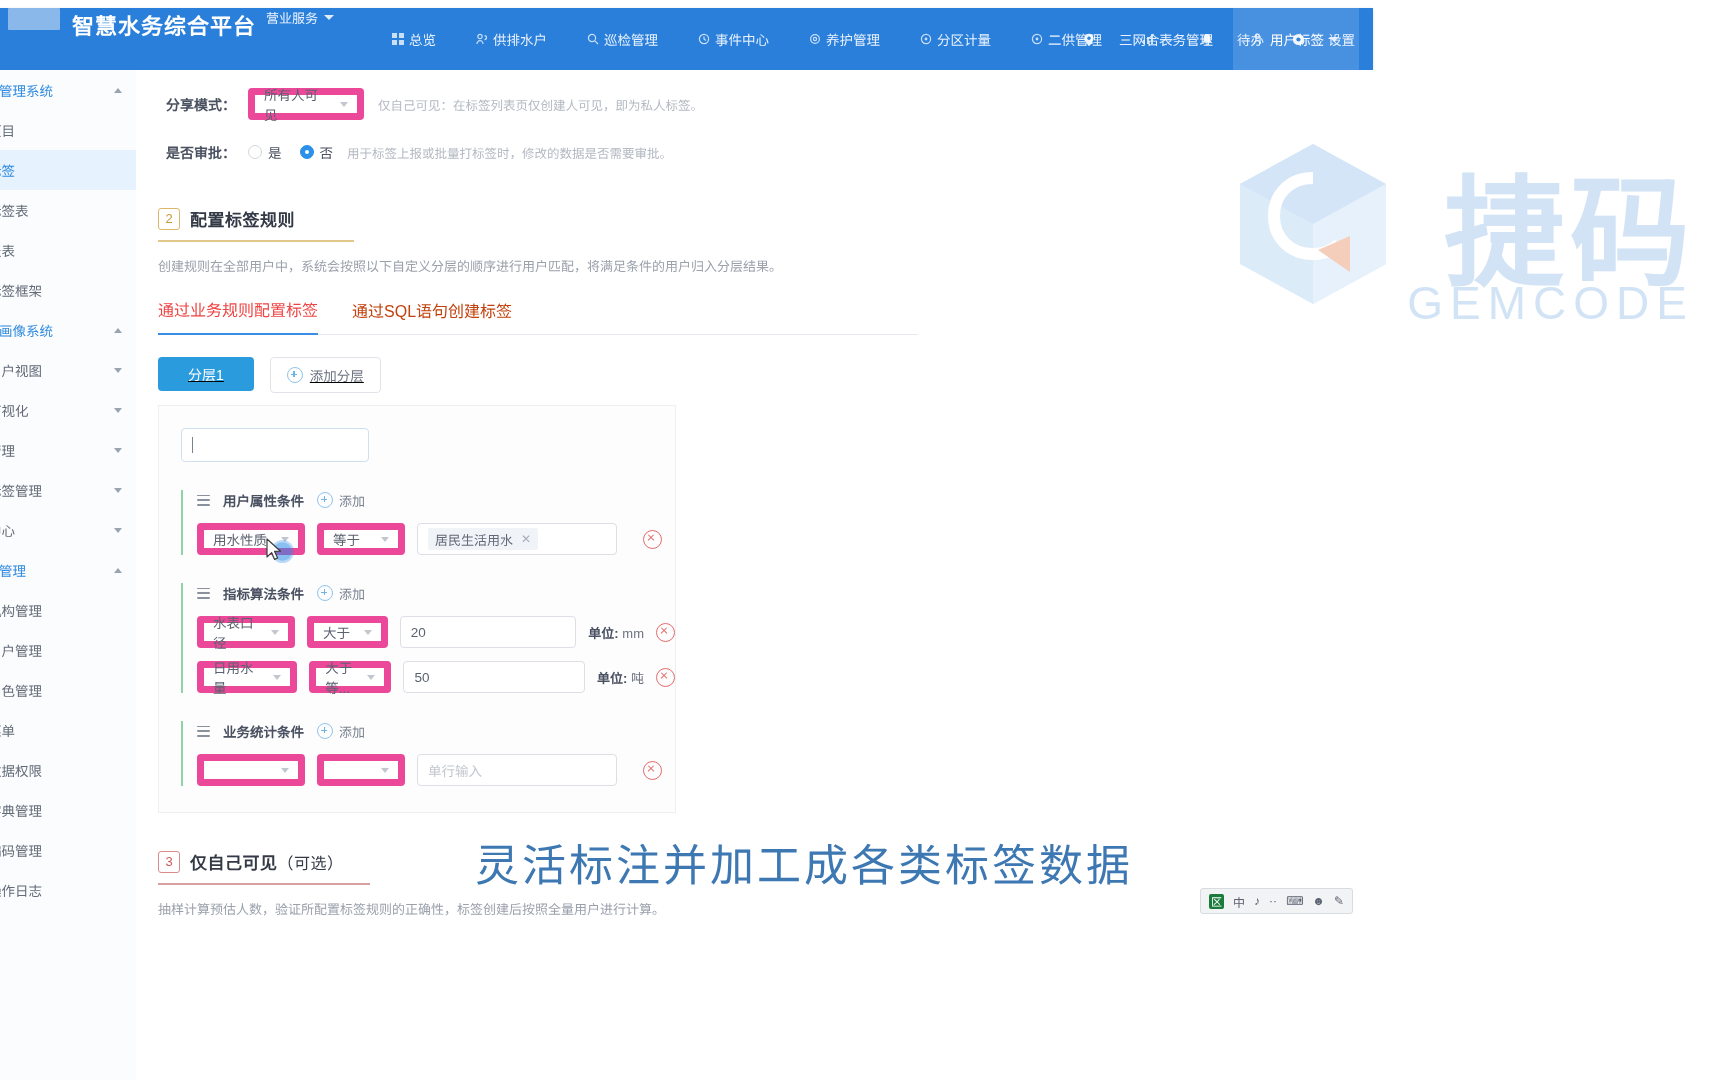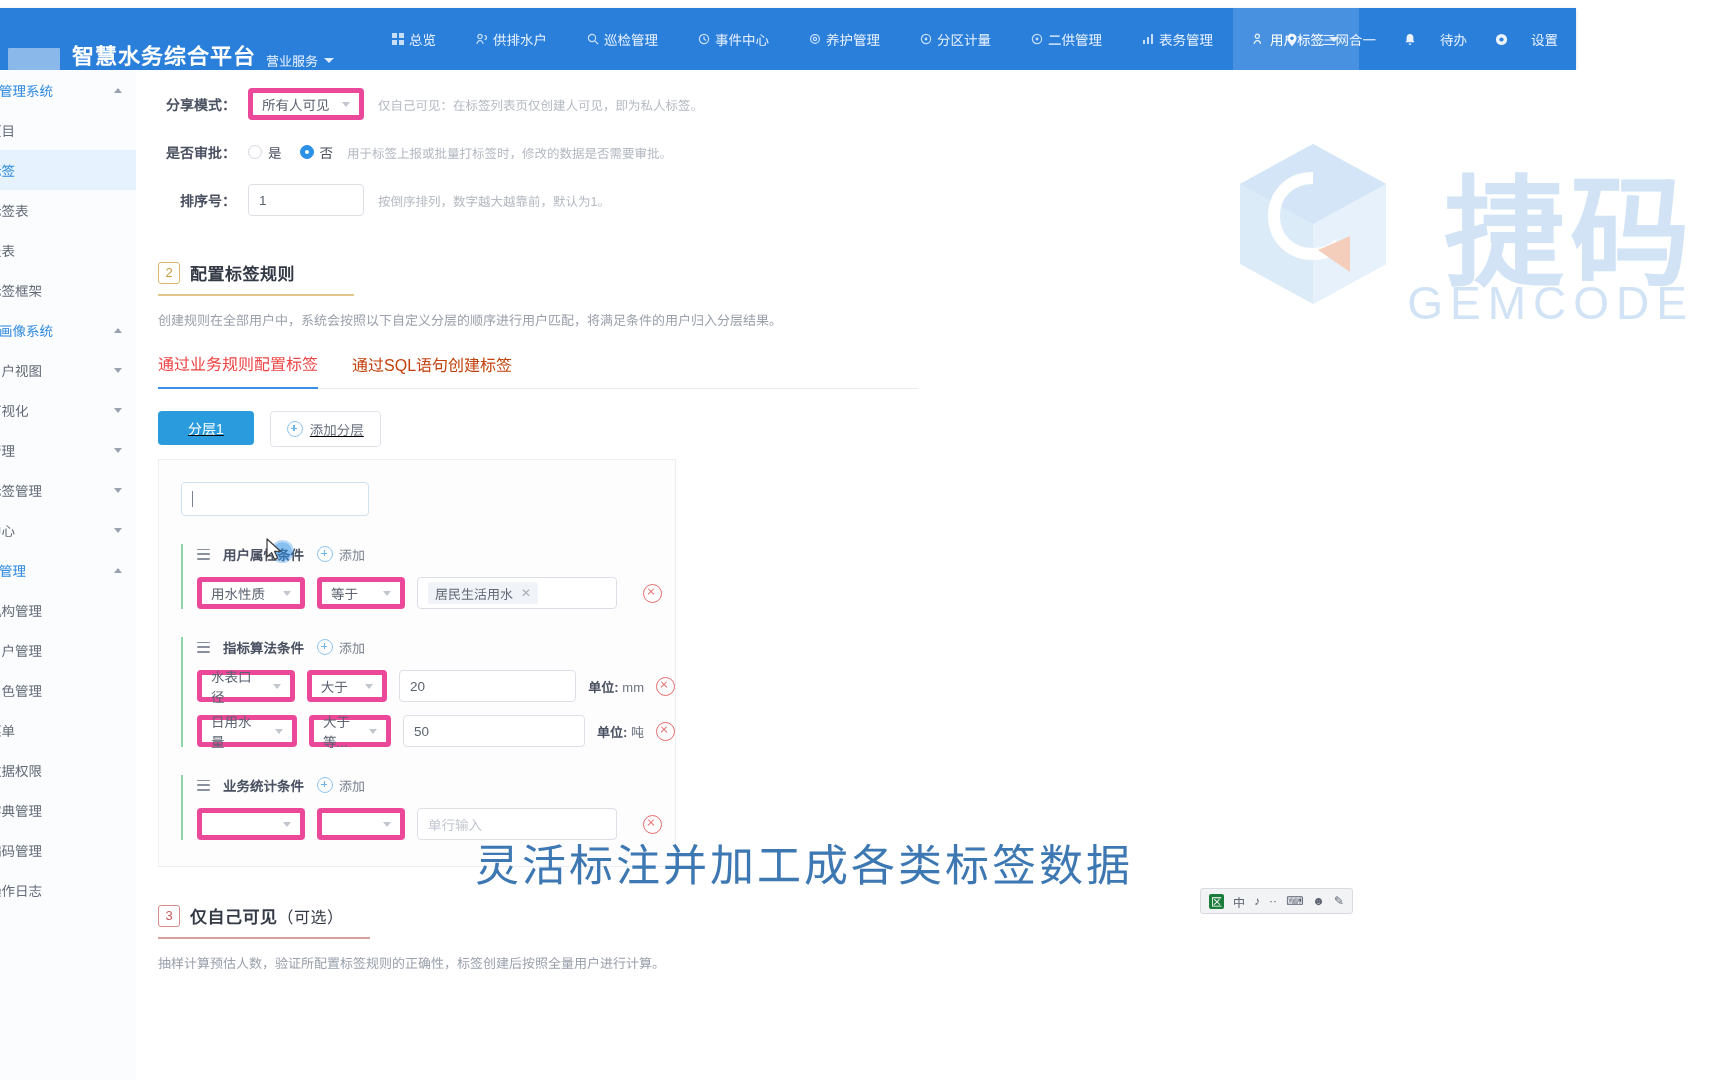--- a/index.html
+++ b/index.html
@@ -8,23 +8,23 @@
     background:#ffffff;
     font-family:"Liberation Sans","DejaVu Sans",sans-serif;
     overflow:hidden;
     position:relative;
   }
   
   #frame{position:absolute;inset:0;background:#ffffff;overflow:hidden;}
 
   
   .topnav{
-    position:absolute;left:0;top:8px;width:1576px;height:62px;
+    position:absolute;left:0;top:8px;width:1373px;height:62px;
     background:#2a7fdb;
-    display:flex;align-items:flex-end;
+    display:flex;align-items:flex-start;
     box-shadow:0 1px 3px rgba(0,0,0,.15);
   }
   .nav-logo{
     width:52px;height:22px;background:rgba(255,255,255,.45);
     margin-left:8px;border-radius:1px;flex:none;
   }
   .brand{
     color:#fff;font-size:22px;font-weight:bold;letter-spacing:1px;
     margin-left:12px;white-space:nowrap;flex:none;
   }
@@ -85,21 +85,21 @@
   .panel{
     position:absolute;left:22px;top:0;width:1500px;
   }
   
   .frow{display:flex;align-items:center;margin-bottom:22px;}
   .flabel{
     width:78px;text-align:right;font-size:14px;color:#4a5161;font-weight:bold;
     margin-right:12px;white-space:nowrap;
   }
   .sel{
-    height:32px;border:5px solid #ec4899;border-radius:4px;background:#fff;
+    height:32px;border:7px solid #ec4899;border-radius:4px;background:#fff;
     display:flex;align-items:center;justify-content:space-between;
     padding:0 9px;font-size:13.5px;color:#5b6270;box-sizing:border-box;cursor:pointer;
   }
   .sel .dncaret{
     width:0;height:0;border-left:4px solid transparent;border-right:4px solid transparent;
     border-top:5px solid #c2c6ce;margin-left:10px;flex:none;
   }
   .hint{font-size:12.5px;color:#b4b9c2;margin-left:14px;white-space:nowrap;}
   .radio-wrap{display:flex;align-items:center;gap:18px;}
   .radio{display:flex;align-items:center;gap:6px;font-size:13.5px;color:#4a5161;cursor:pointer;}
@@ -477,27 +477,20 @@
             <span>是</span>
           </label>
           <label class="radio">
             <i class="rdot on"></i>
             <span>否</span>
           </label>
         </div>
         <div class="hint">用于标签上报或批量打标签时，修改的数据是否需要审批。</div>
       </div>
 
-      <div class="frow">
-        <div class="flabel">排序号：</div>
-        <div class="inp" style="width:116px;">
-          <span>1</span>
-        </div>
-        <div class="hint">按倒序排列，数字越大越靠前，默认为1。</div>
-      </div>
 
       <div class="sec" style="margin-top:44px;">
         <div class="sec-head">
           <div class="sec-num">2</div>
           <div class="sec-title">配置标签规则</div>
         </div>
         <div class="sec-rule"></div>
         <div class="sec-desc">创建规则在全部用户中，系统会按照以下自定义分层的顺序进行用户匹配，将满足条件的用户归入分层结果。</div>
 
         <div class="tabs">

